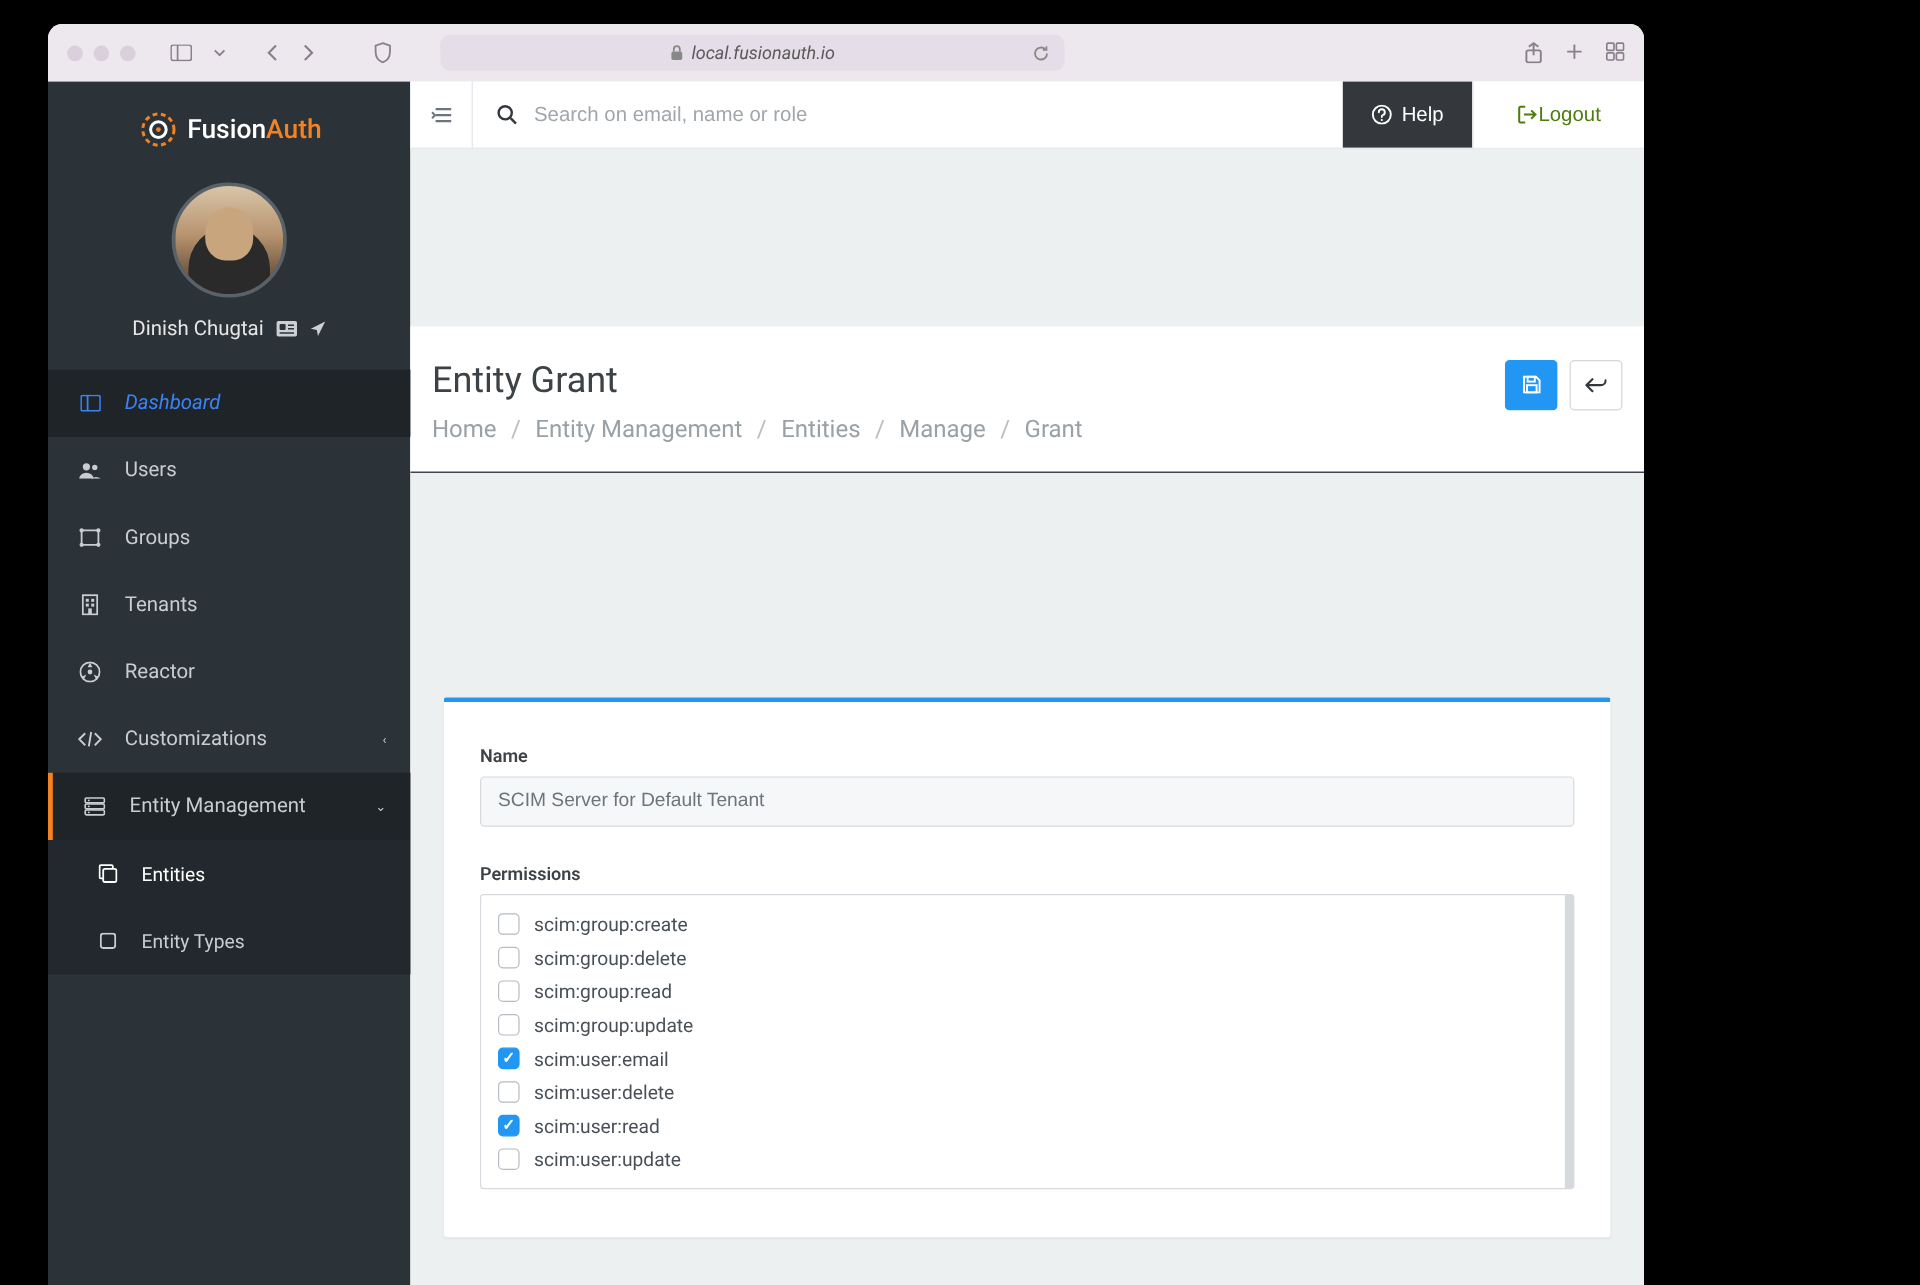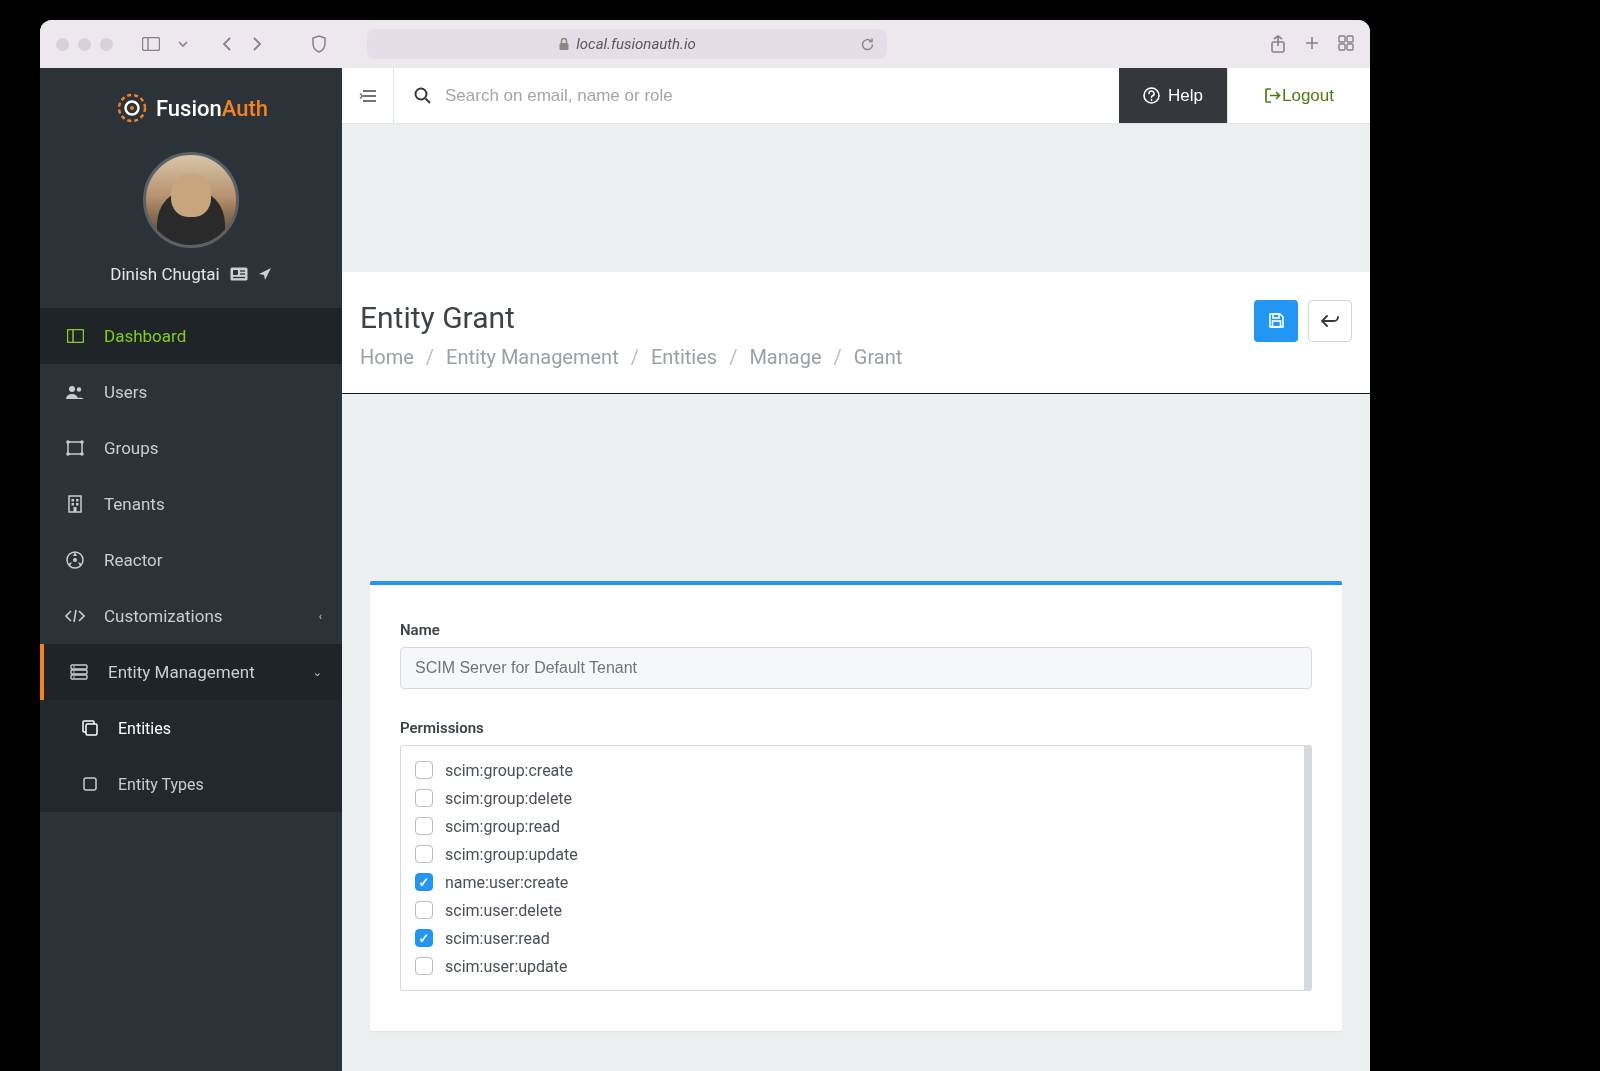--- a/index.html
+++ b/index.html
@@ -34,21 +34,21 @@
 
 .profile { display: flex; flex-direction: column; align-items: center; padding: 8px 0 24px; }
 .avatar { width: 96px; height: 96px; border-radius: 50%; border: 3px solid #5a6268; background: linear-gradient(180deg, #d8c5a8 0%, #b89470 45%, #4a3828 100%); position: relative; overflow: hidden; }
 .avatar::after { content: ""; position: absolute; top: 18px; left: 50%; transform: translateX(-50%); width: 40px; height: 44px; background: #c9a57e; border-radius: 48% 48% 42% 42%; box-shadow: 0 30px 0 14px #2a2a2a; }
 .user-row { margin-top: 16px; display: flex; align-items: center; gap: 10px; color: #e6e6e6; font-size: 17px; }
 .user-row .sm-icon { font-size: 14px; color: #cbd0d4; }
 
 .nav { list-style: none; }
 .nav-item { height: 56px; display: flex; align-items: center; padding: 0 20px 0 24px; gap: 18px; font-size: 17px; color: #c8cdd0; cursor: pointer; position: relative; }
 .nav-item .nav-icon { width: 22px; display: flex; align-items: center; justify-content: center; font-size: 17px; }
-.nav-item.active, .nav-item:hover.hover-dark { background: #1e2428; color: #84cc16; }
+.nav-item.active, .nav-item:hover.hover-dark { background: #1e2428; color: #3b82f6; font-style: italic; }
 .nav-item .caret { margin-left: auto; font-size: 11px; }
 .nav-item.sub-parent { background: #1e2428; border-left: 4px solid #f58220; }
 .nav-item.sub-child { background: #22282d; padding-left: 40px; font-size: 16px; }
 .nav-item.sub-child .nav-icon { width: 20px; }
 .nav-item.sub-child.active-child { color: #fff; }
 
 
 .main { flex: 1; display: flex; flex-direction: column; background: #ecf0f1; justify-content: space-between; }
 .topbar { height: 56px; background: #fff; display: flex; align-items: center; border-bottom: 1px solid #e1e5e8; }
 .hamburger-box { width: 52px; height: 100%; border-right: 1px solid #e1e5e8; display: flex; align-items: center; justify-content: center; color: #6c757d; }
@@ -386,21 +386,21 @@
                 <div class="perm-row">
                   <span class="checkbox"></span>
                   <span>scim:group:read</span>
                 </div>
                 <div class="perm-row">
                   <span class="checkbox"></span>
                   <span>scim:group:update</span>
                 </div>
                 <div class="perm-row">
                   <span class="checkbox checked"></span>
-                  <span>name:user:create</span>
+                  <span>scim:user:email</span>
                 </div>
                 <div class="perm-row">
                   <span class="checkbox"></span>
                   <span>scim:user:delete</span>
                 </div>
                 <div class="perm-row">
                   <span class="checkbox checked"></span>
                   <span>scim:user:read</span>
                 </div>
                 <div class="perm-row">

